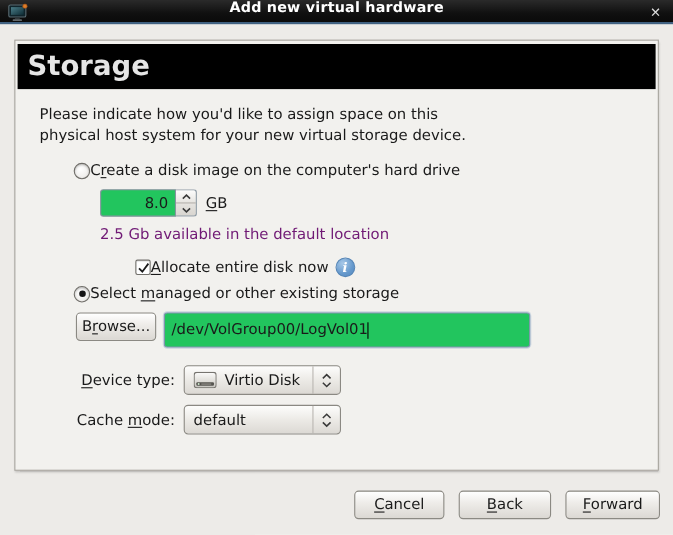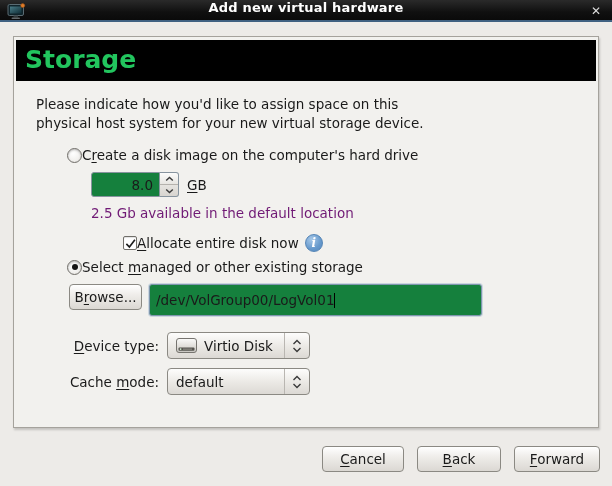--- a/index.html
+++ b/index.html
@@ -35,21 +35,21 @@
   
   .panel {
     position:absolute; left:13px; top:36px; width:586px; height:392px;
     background:#f2f1ee;
     border:1px solid #a5a29c;
     box-shadow:1px 2px 2px rgba(0,0,0,0.18);
   }
   .page-header {
     position:absolute; left:2px; top:3px; right:2px; height:41px;
     background:#000000;
-    color:#22c55e; font-weight:bold; font-size:25px;
+    color:#e5e5e5; font-weight:bold; font-size:25px;
     line-height:40px; padding-left:9px;
   }
   .intro { position:absolute; left:22px; top:58px; line-height:19px; }
 
   
   .radio {
     width:15px; height:15px; border-radius:50%;
     border:1px solid #6f6d68;
     background:radial-gradient(circle at 40% 35%, #ffffff, #e9e7e3);
     box-shadow:inset 0 1px 2px rgba(0,0,0,0.25);
@@ -61,21 +61,21 @@
   }
   .checkbox {
     width:14px; height:14px; border:1px solid #716f6a; background:#ffffff;
     border-radius:2px; display:inline-flex; align-items:center; justify-content:center;
     flex:none; box-shadow:inset 0 1px 1px rgba(0,0,0,0.12);
   }
   .opt-row { position:absolute; display:flex; align-items:center; gap:0; }
 
   
   .entry {
-    background:#15803d; border:1px solid #8b9cab; border-radius:3px;
+    background:#22c55e; border:1px solid #8b9cab; border-radius:3px;
     display:flex; align-items:center;
   }
   .spin-wrap { position:absolute; left:77px; top:135px; display:flex; align-items:center; }
   .spin-entry {
     width:69px; height:25px; justify-content:flex-end;
     padding-right:6px; border-radius:3px 0 0 3px; border:1px solid #87949f;
   }
   .spin-btns {
     width:19px; height:25px; border:1px solid #87949f; border-left:none;
     border-radius:0 3px 3px 0;

